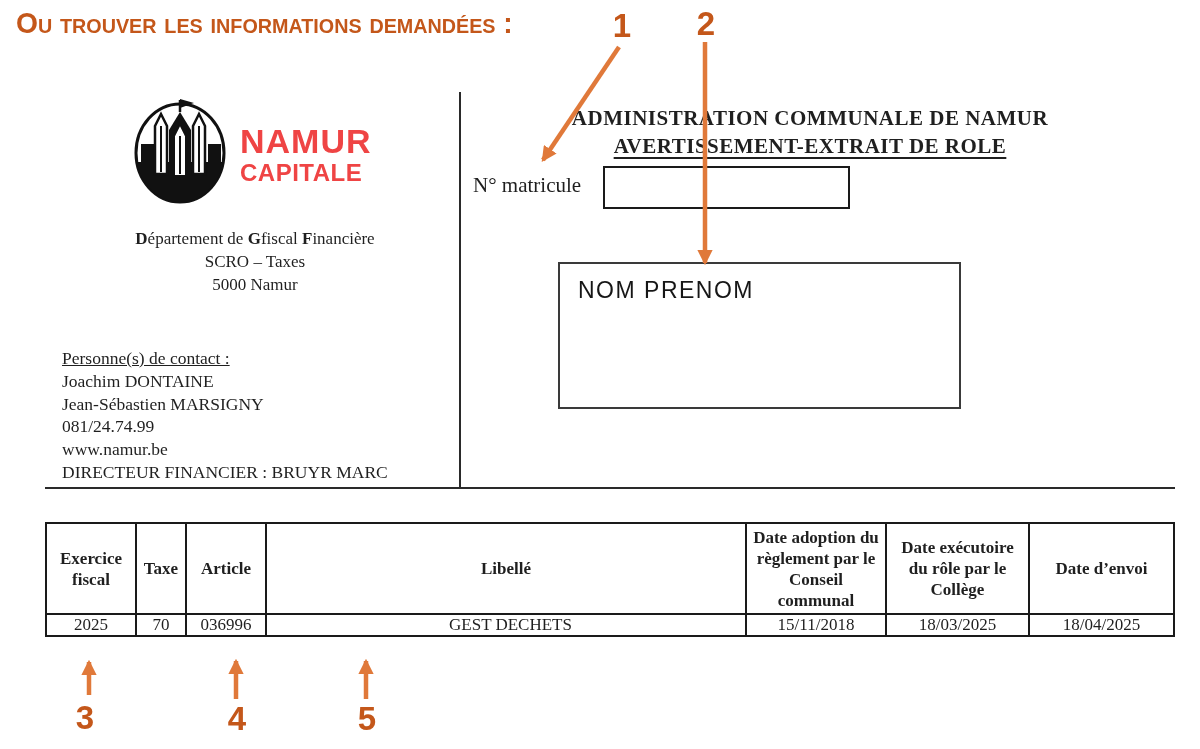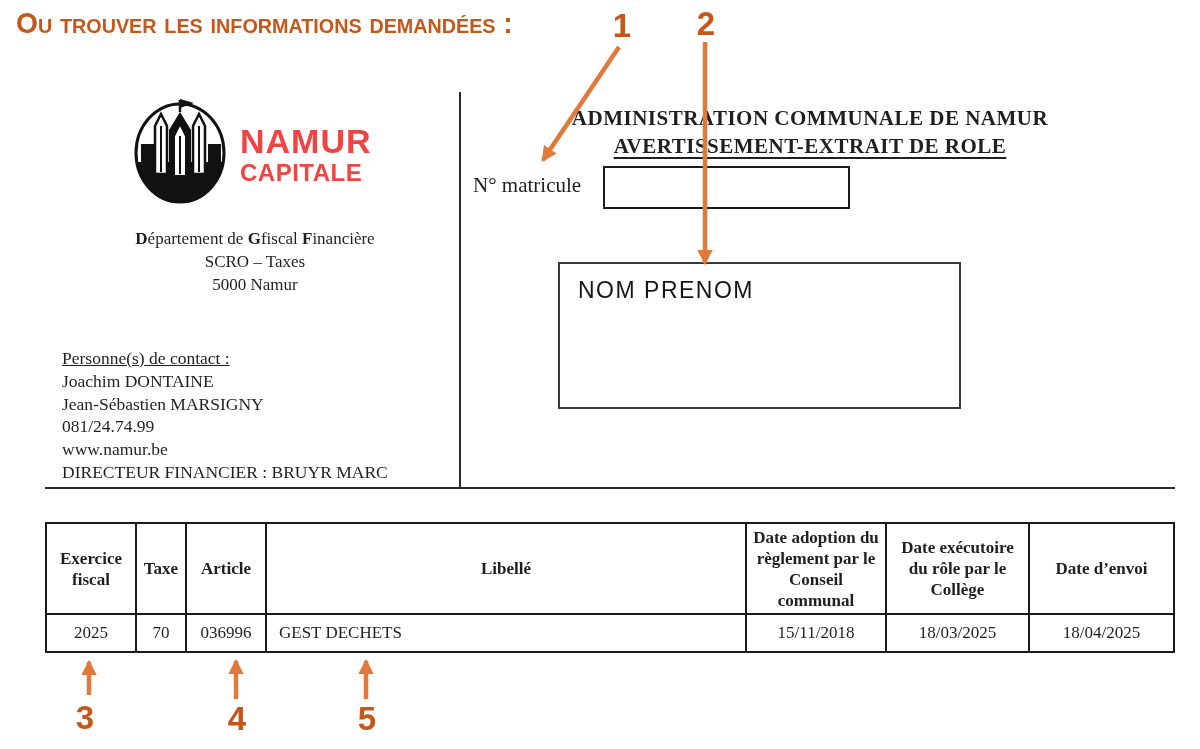--- a/index.html
+++ b/index.html
@@ -62,22 +62,22 @@
   .matricule-box{left:603px;top:166px;width:247px;height:43px;border:2px solid #1a1a1a;background:#fff;
     font-size:19px;padding:8px;}
   .recipient-box{left:558px;top:262px;width:403px;height:147px;border:2px solid #3a3a3a;background:#fff;}
   .recipient-name{margin:13px 0 0 18px;font-family:"Liberation Sans", sans-serif;font-size:23px;
     letter-spacing:1.5px;color:#161616;}
 
   
   .roll-table{left:45px;top:522px;border-collapse:collapse;table-layout:fixed;width:1128px;}
   .roll-table th,.roll-table td{border:2px solid #1a1a1a;font-size:17px;overflow:hidden;}
   .roll-table th{font-weight:bold;height:91px;text-align:center;vertical-align:middle;line-height:21px;padding:0 4px;}
-  .roll-table td{height:20px;text-align:center;vertical-align:middle;padding:8px 3px;white-space:nowrap;}
-  .roll-table td.left{text-align:left;padding-left:12px;}
+  .roll-table td{height:20px;text-align:center;vertical-align:middle;padding:0 3px;white-space:nowrap;}
+  .roll-table td.left{text-align:center;padding-left:12px;}
   .c1{width:90px;} .c2{width:50px;} .c3{width:80px;} .c4{width:480px;}
   .c5{width:140px;} .c6{width:143px;} .c7{width:145px;}
 </style>
 </head>
 <body>
 
 <div class="abs page-title">Ou trouver les informations demandées :</div>
 
 <div class="abs annot-num" id="num1">1</div>
 <div class="abs annot-num" id="num2">2</div>

